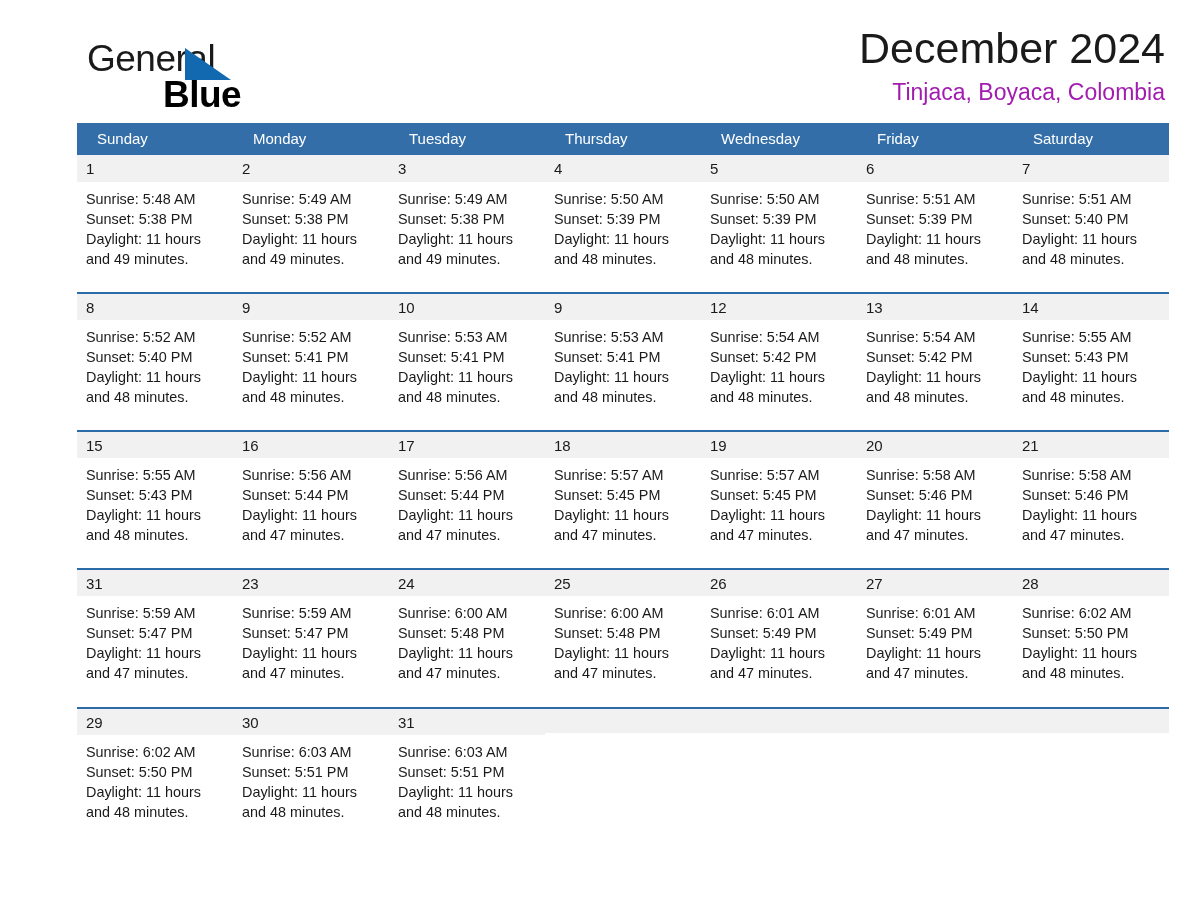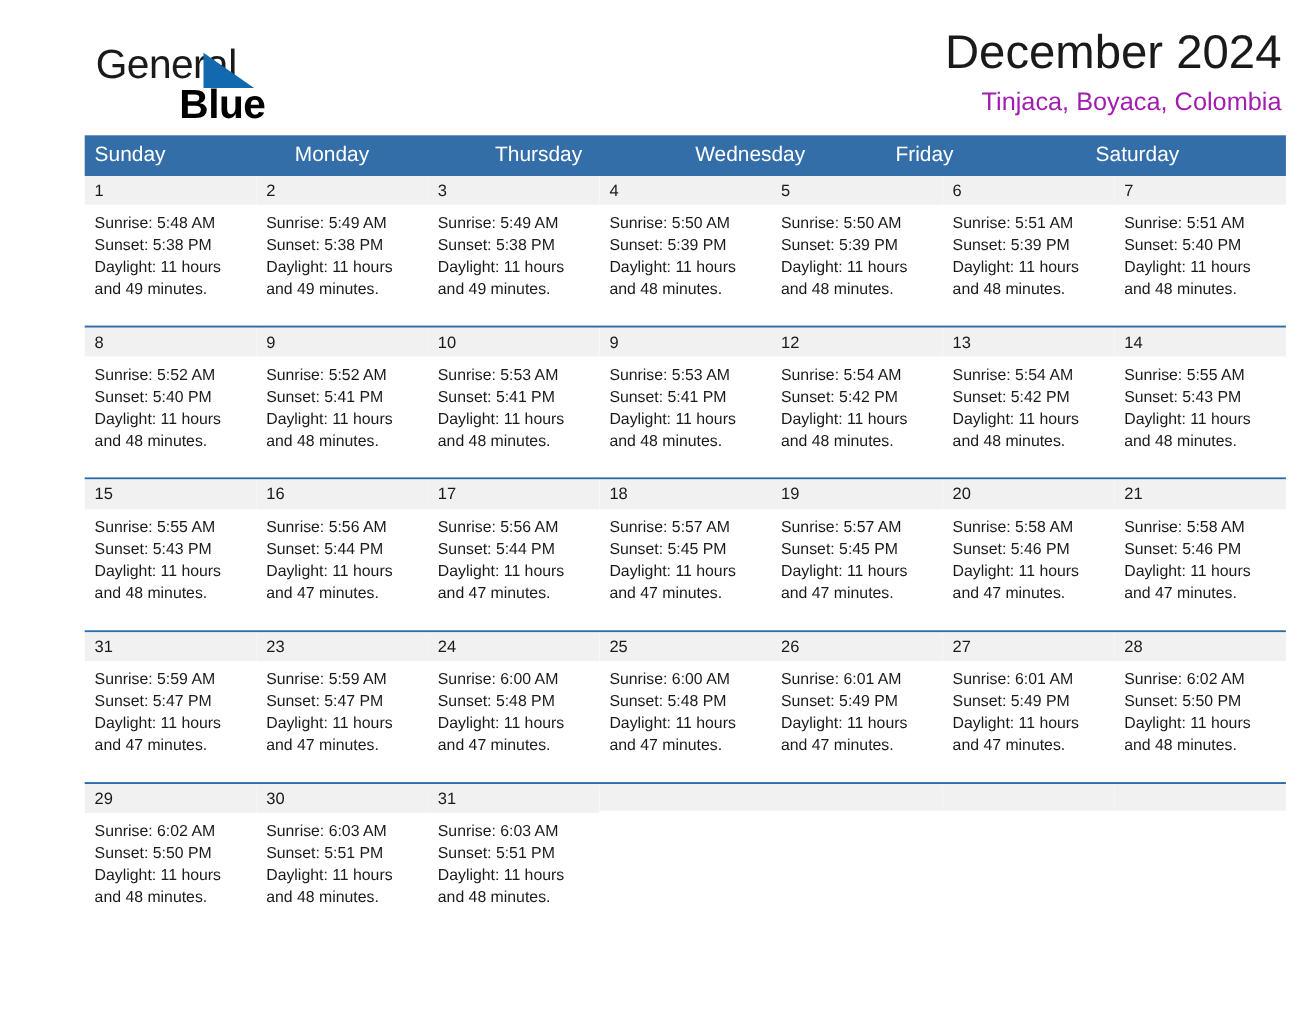--- a/index.html
+++ b/index.html
@@ -94,24 +94,24 @@
     margin-top: 13px;
     width: 1092px;
   }
   .weekday-row {
     display: flex;
     background: #336ea9;
   }
   .weekday-cell {
     flex: 1 1 0;
     min-width: 0;
-    padding: 7px 9px 8px 9px;
+    padding: 7px 9px 8px 20px;
     box-sizing: border-box;
     color: #ffffff;
-    font-size: 19px;
+    font-size: 15px;
     line-height: 1.15;
     white-space: nowrap;
   }
 
   .week-row {
     display: flex;
     border-top: 2px solid #2b6ba8;
   }
   .week-row.first {
     border-top: none;
@@ -163,20 +163,21 @@
       <div class="cal-title">December 2024</div>
       <div class="cal-subtitle">Tinjaca, Boyaca, Colombia</div>
     </div>
 
   </div>
 
   <div class="calendar">
     <div class="weekday-row" id="weekday-row">
         <div class="weekday-cell">Sunday</div>
         <div class="weekday-cell">Monday</div>
+        <div class="weekday-cell">Tuesday</div>
         <div class="weekday-cell">Thursday</div>
         <div class="weekday-cell">Wednesday</div>
         <div class="weekday-cell">Friday</div>
         <div class="weekday-cell">Saturday</div>
       </div>
     <div id="weeks-container">
         <div class="week-row first">
           <div class="day-cell">
             <div class="day-num-band">1</div>
             <div class="day-body">

